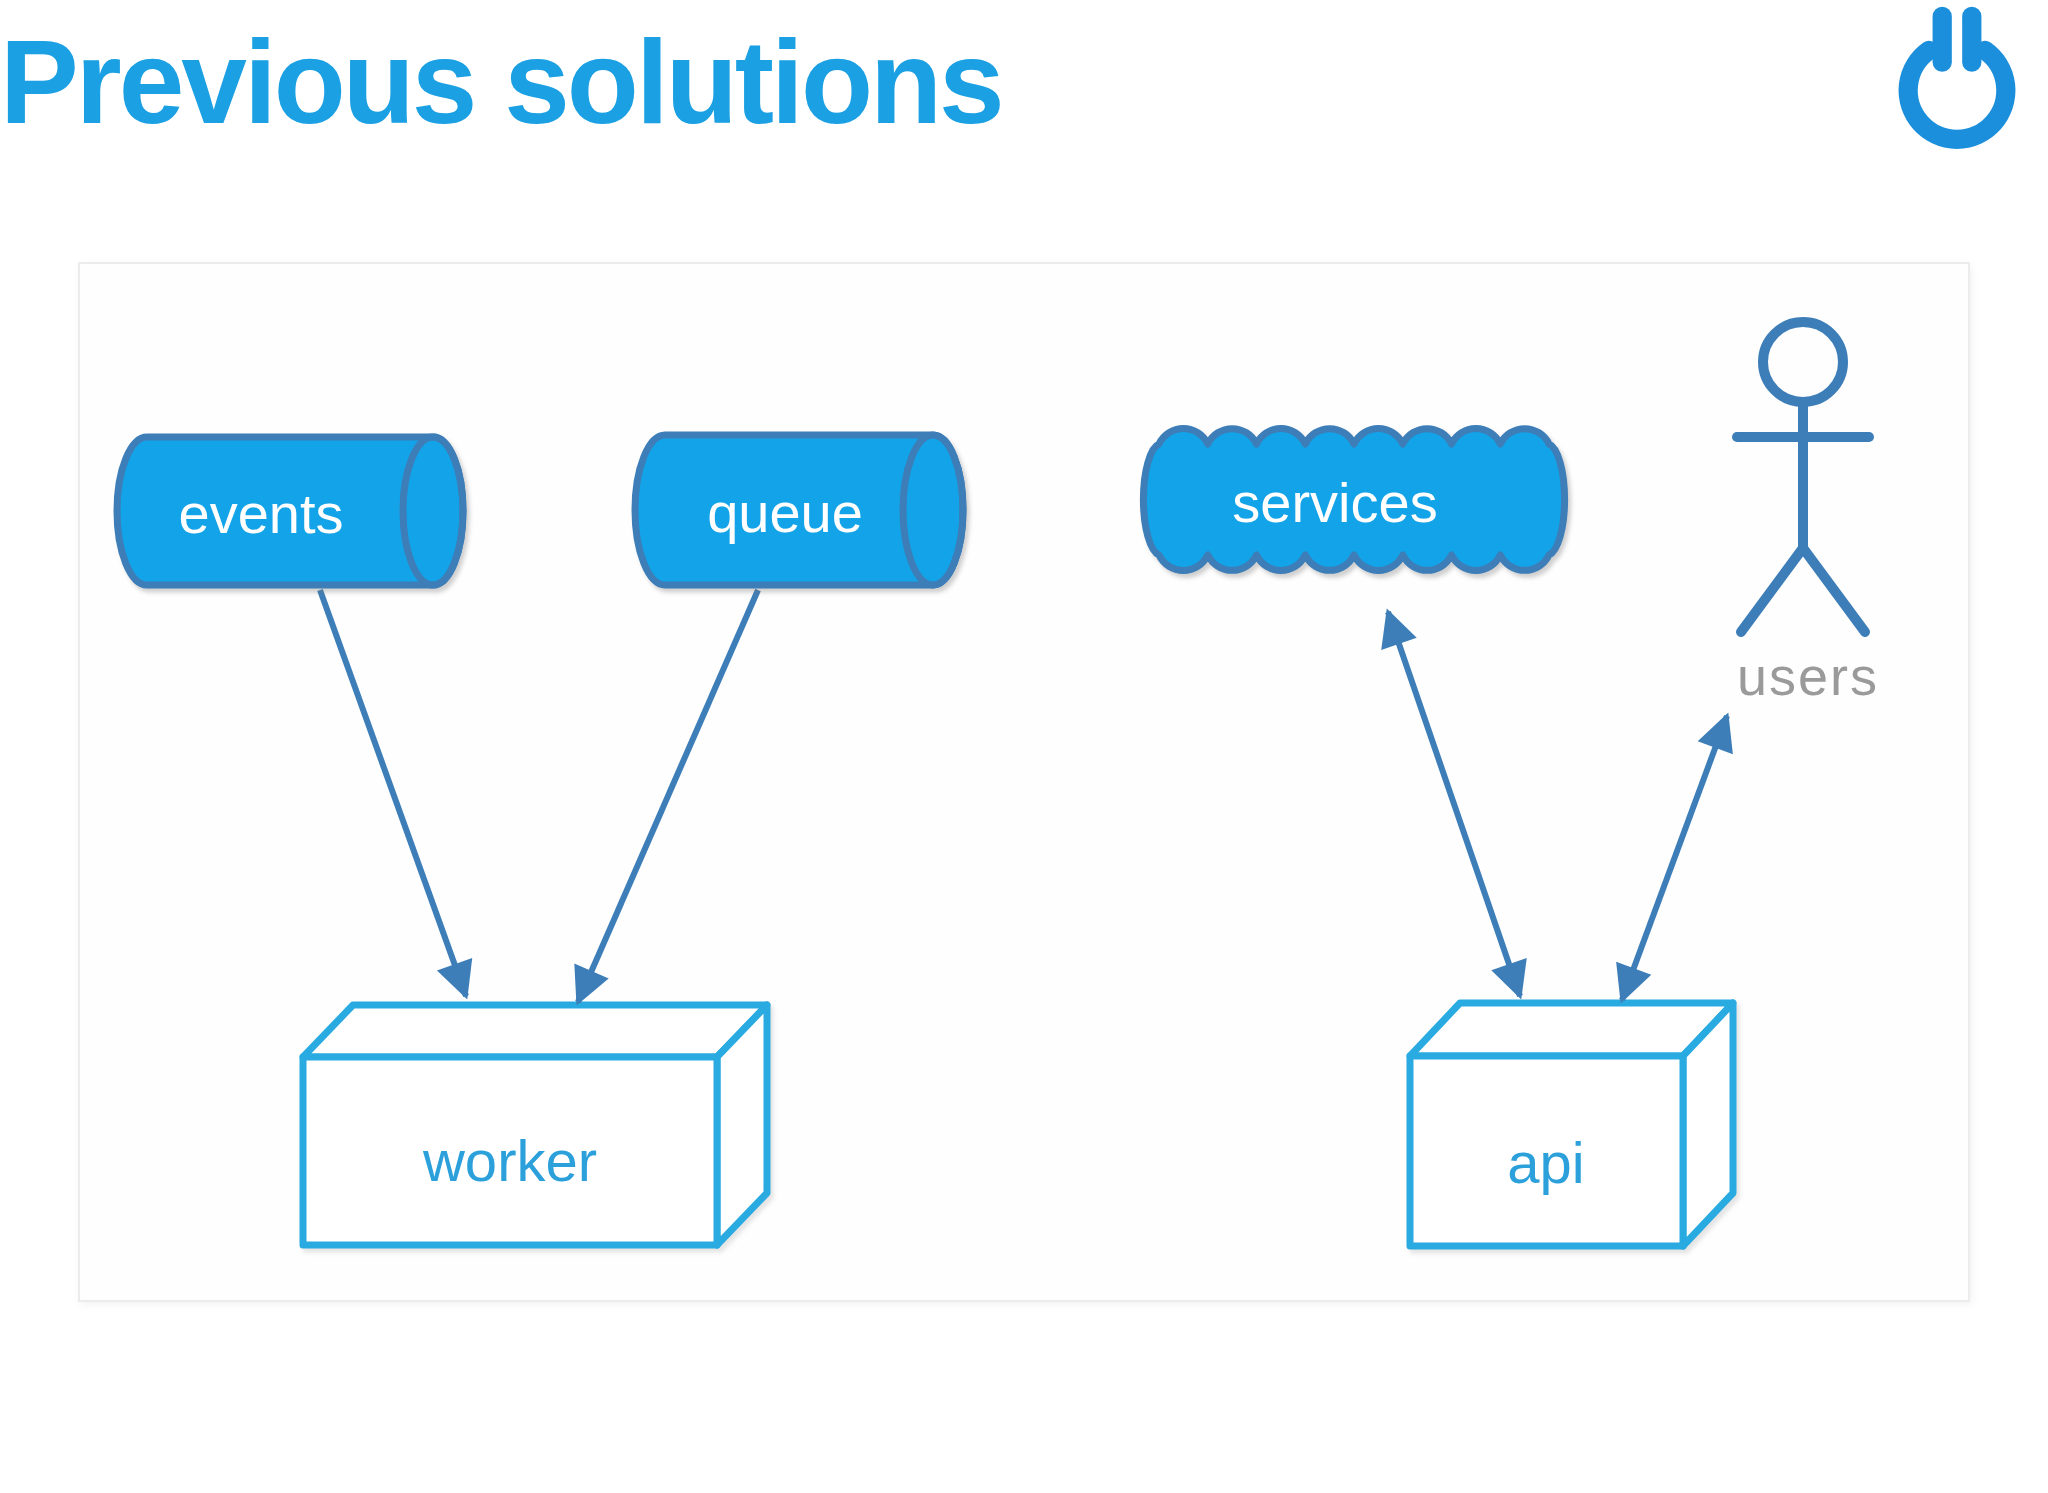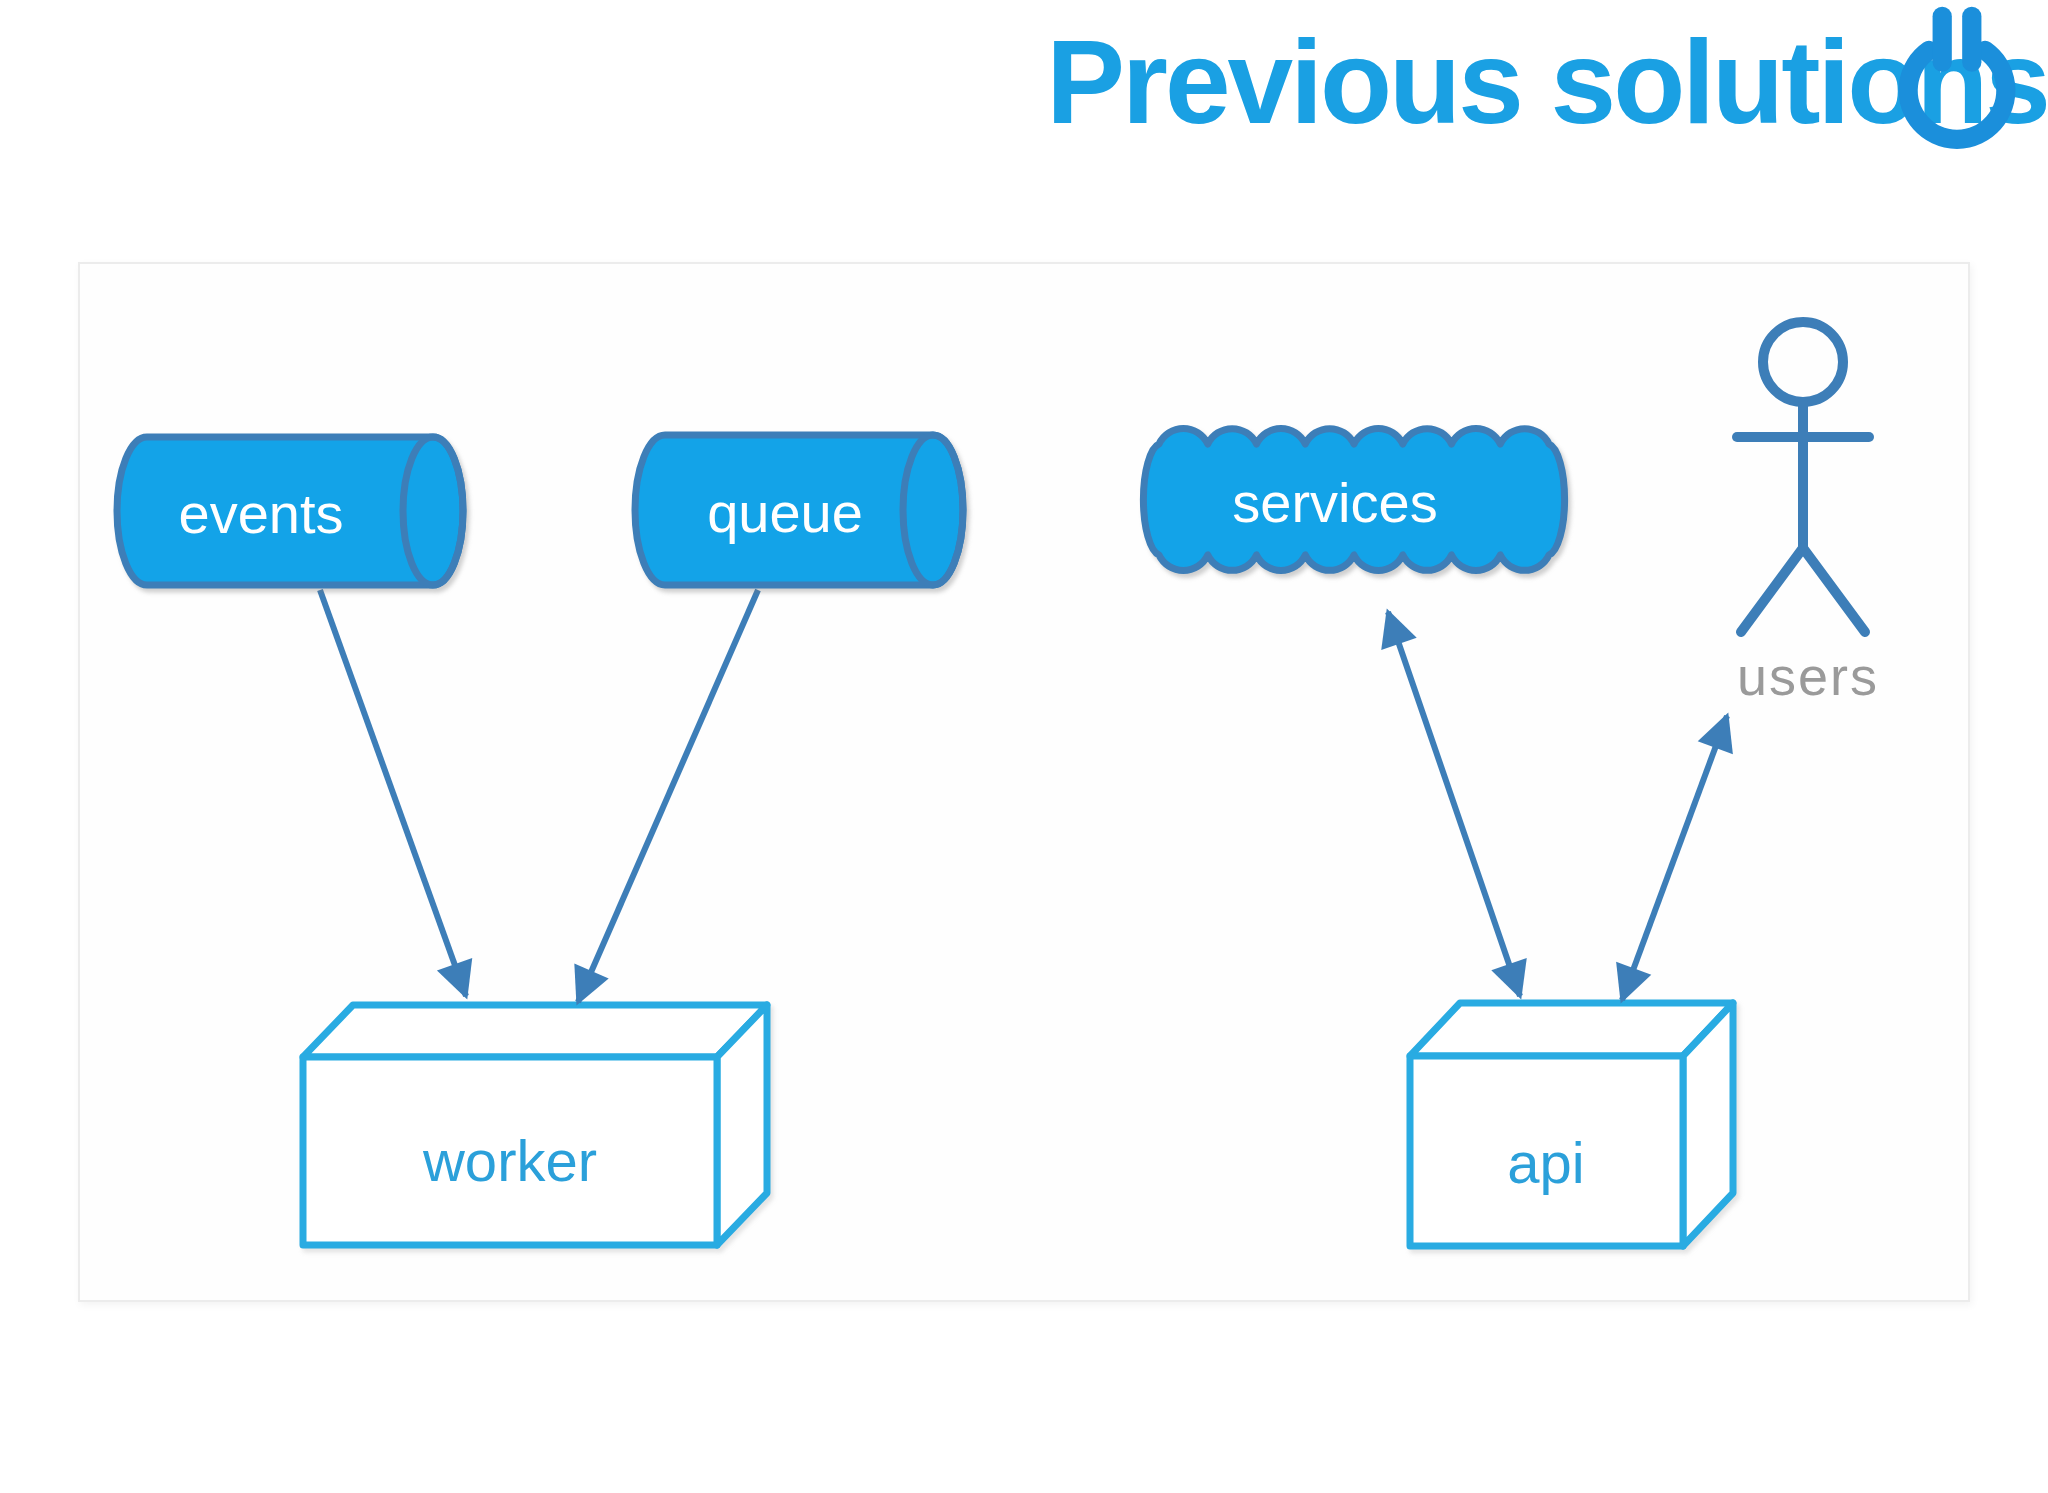--- a/index.html
+++ b/index.html
@@ -1,21 +1,21 @@
 <!DOCTYPE html>
 <html><head>
 <meta charset="utf-8">
 <style>
   html,body { margin:0; padding:0; background:#ffffff; }
   body { width:2048px; height:1493px; font-family:"Liberation Sans", sans-serif; }
   .page { position:relative; width:2048px; height:1493px; background:#ffffff; overflow:hidden; }
 
   h1.title {
     position:absolute; top:14px; left:0; width:100%; margin:0;
-    text-align:right; font-size:118px; font-weight:bold; letter-spacing:-3px;
+    text-align:left; font-size:118px; font-weight:bold; letter-spacing:-3px;
     color:#1aa0e3;
   }
 
   .logo { position:absolute; top:6px; right:16px; width:150px; height:148px; }
 
   .panel {
     position:absolute; left:78px; top:262px; width:1892px; height:1040px;
     background:#fefefe; border:2px solid #ececec; box-sizing:border-box;
     box-shadow:2px 3px 8px rgba(0,0,0,.05);
   }

